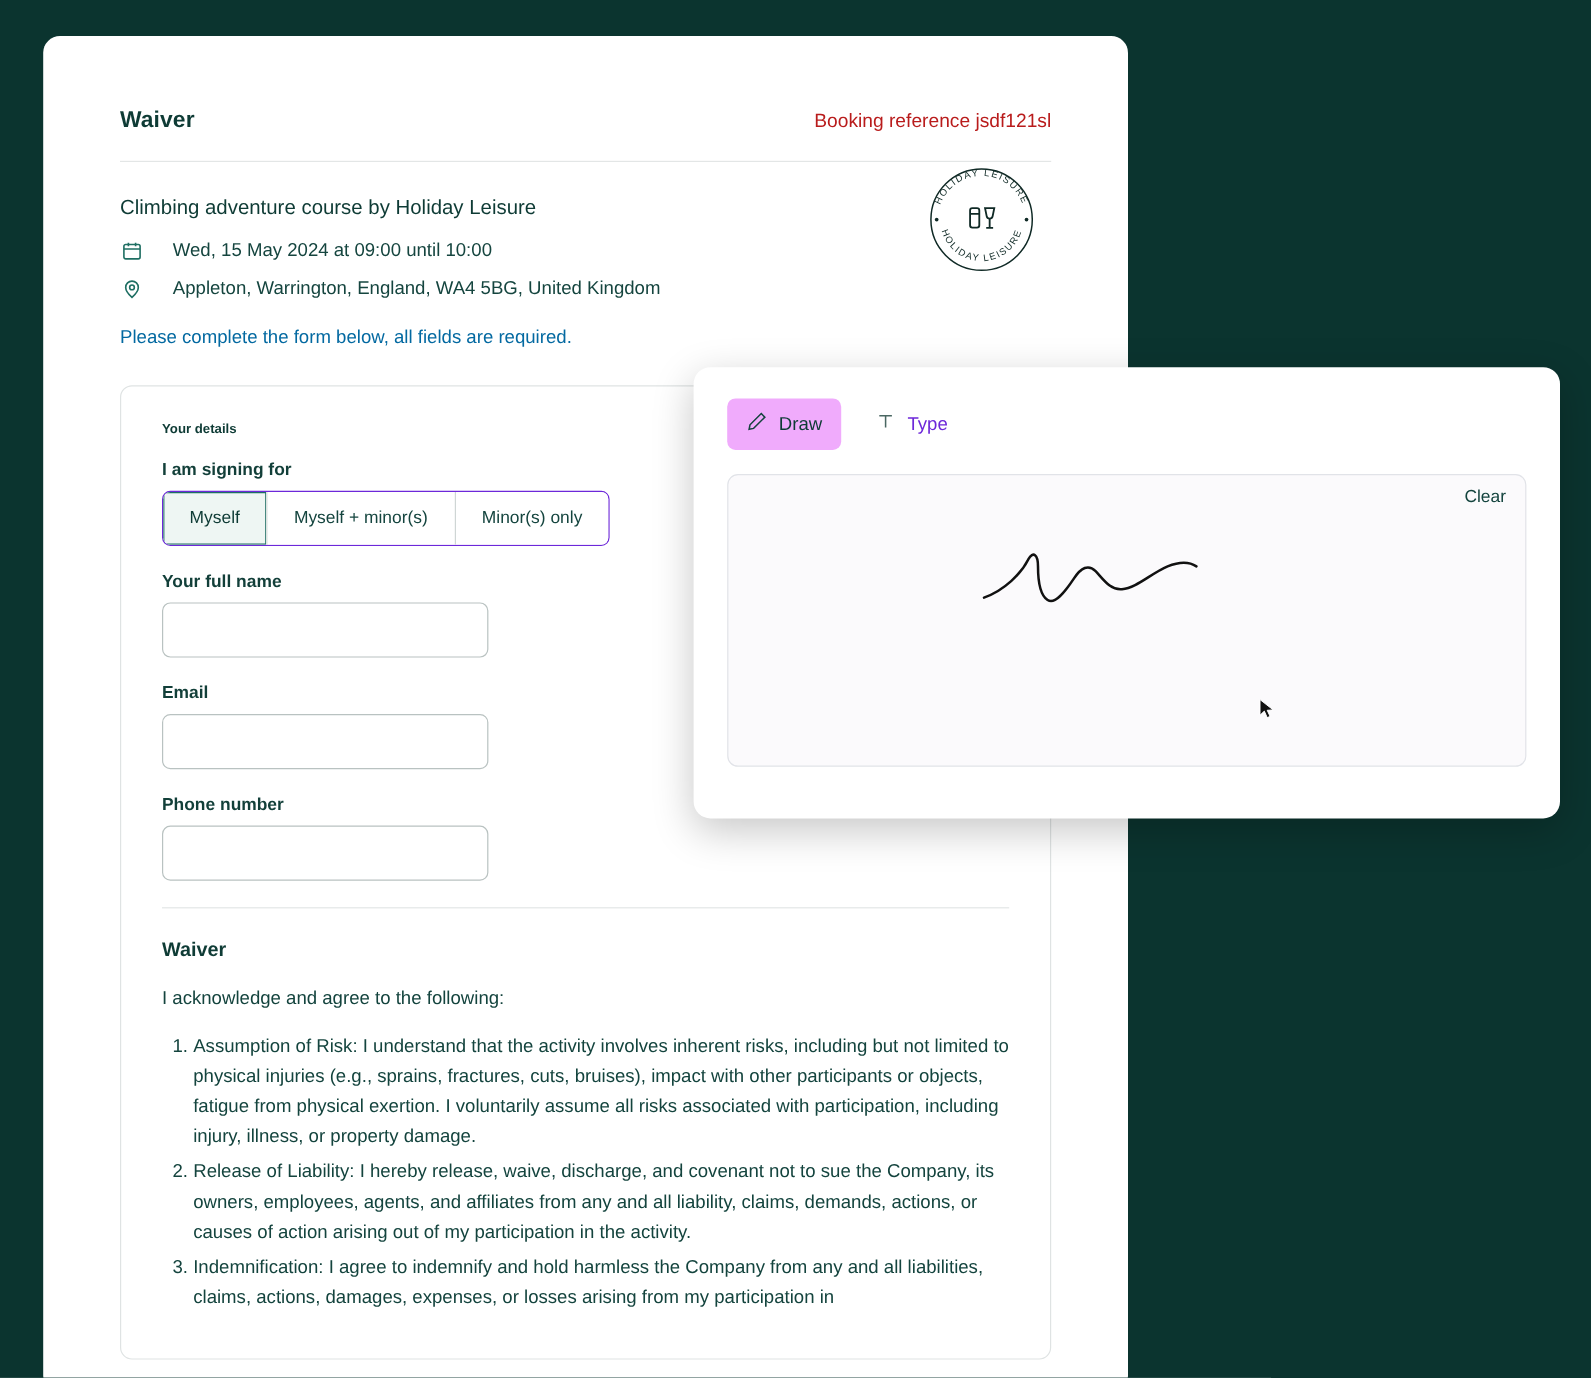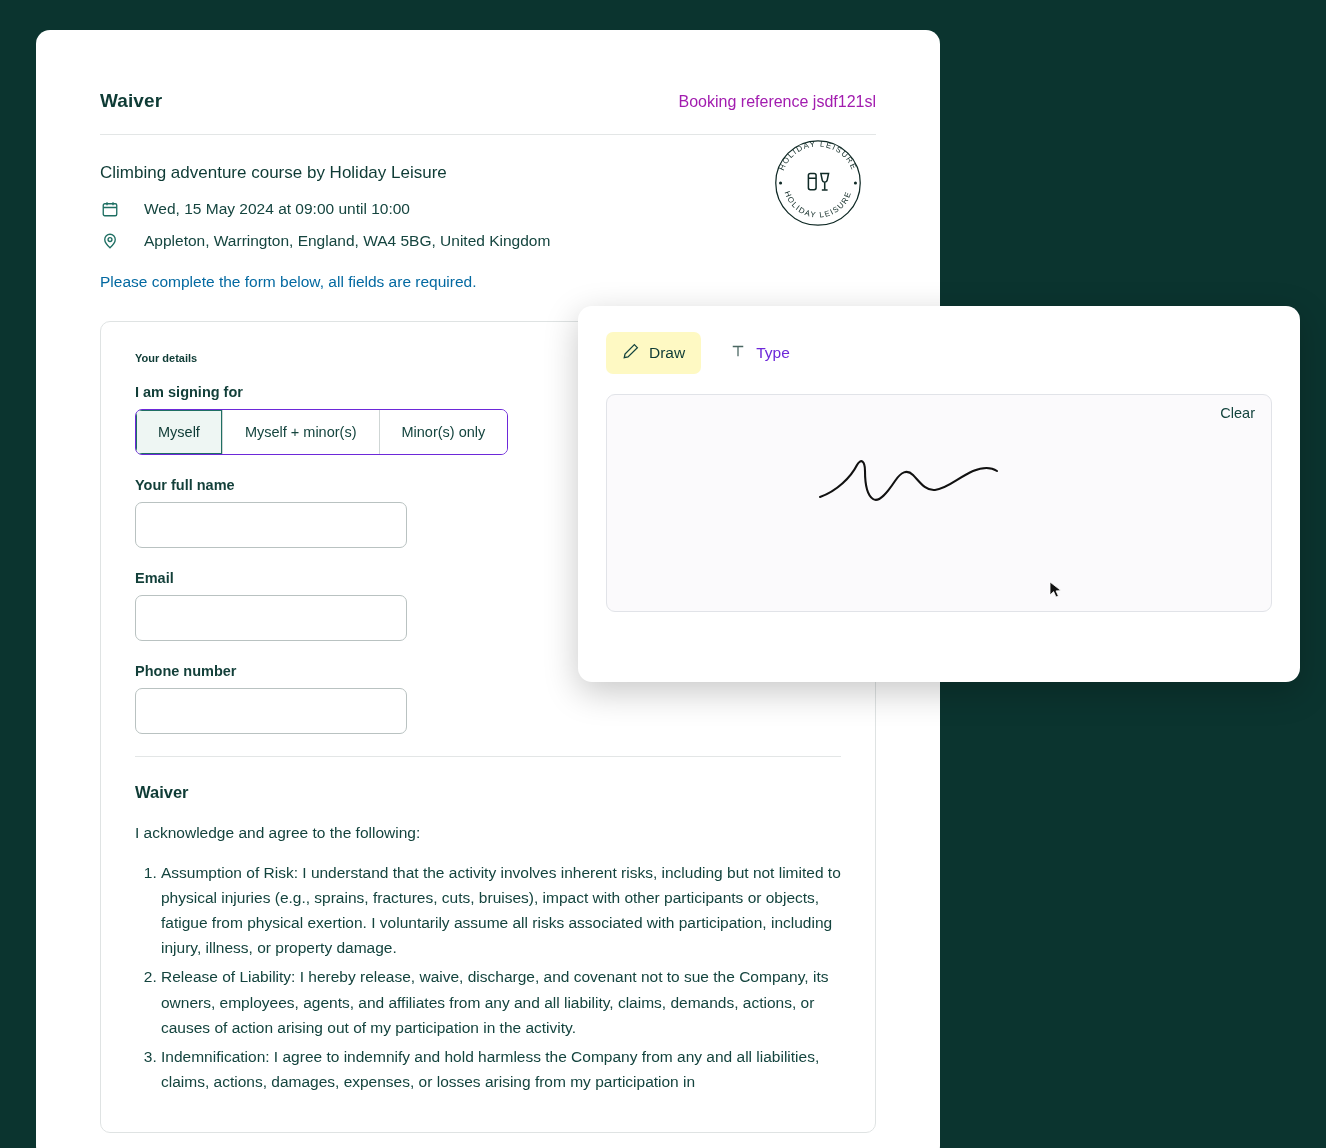--- a/index.html
+++ b/index.html
@@ -43,21 +43,21 @@
     border-bottom: 1px solid #e3e6e6;
   }
   .hdr-title {
     font-size: 19px;
     font-weight: bold;
     color: #0e3b35;
     letter-spacing: 0.1px;
   }
   .hdr-ref {
     font-size: 16px;
-    color: #a21caf;
+    color: #b91c1c;
   }
 
   
   .event {
     position: relative;
     padding-top: 28px;
   }
   .event-title {
     font-size: 17px;
     font-weight: normal;
@@ -196,26 +196,26 @@
     display: flex;
     align-items: center;
     gap: 9px;
     padding: 10px 16px;
     border-radius: 7px;
     font-size: 15.5px;
     color: #6d28d9;
     cursor: pointer;
   }
   .sig-tab.active {
-    background: #fef9c3;
+    background: #f0abfc;
     color: #0e3b35;
   }
   .sig-canvas {
     position: relative;
-    height: 218px;
+    height: 244px;
     border: 1px solid #e1e3e8;
     border-radius: 9px;
     background: #fbfafc;
     padding-left: 24px;
   }
   .clear-btn {
     position: absolute;
     right: 16px;
     top: 10px;
     font-size: 14.5px;

